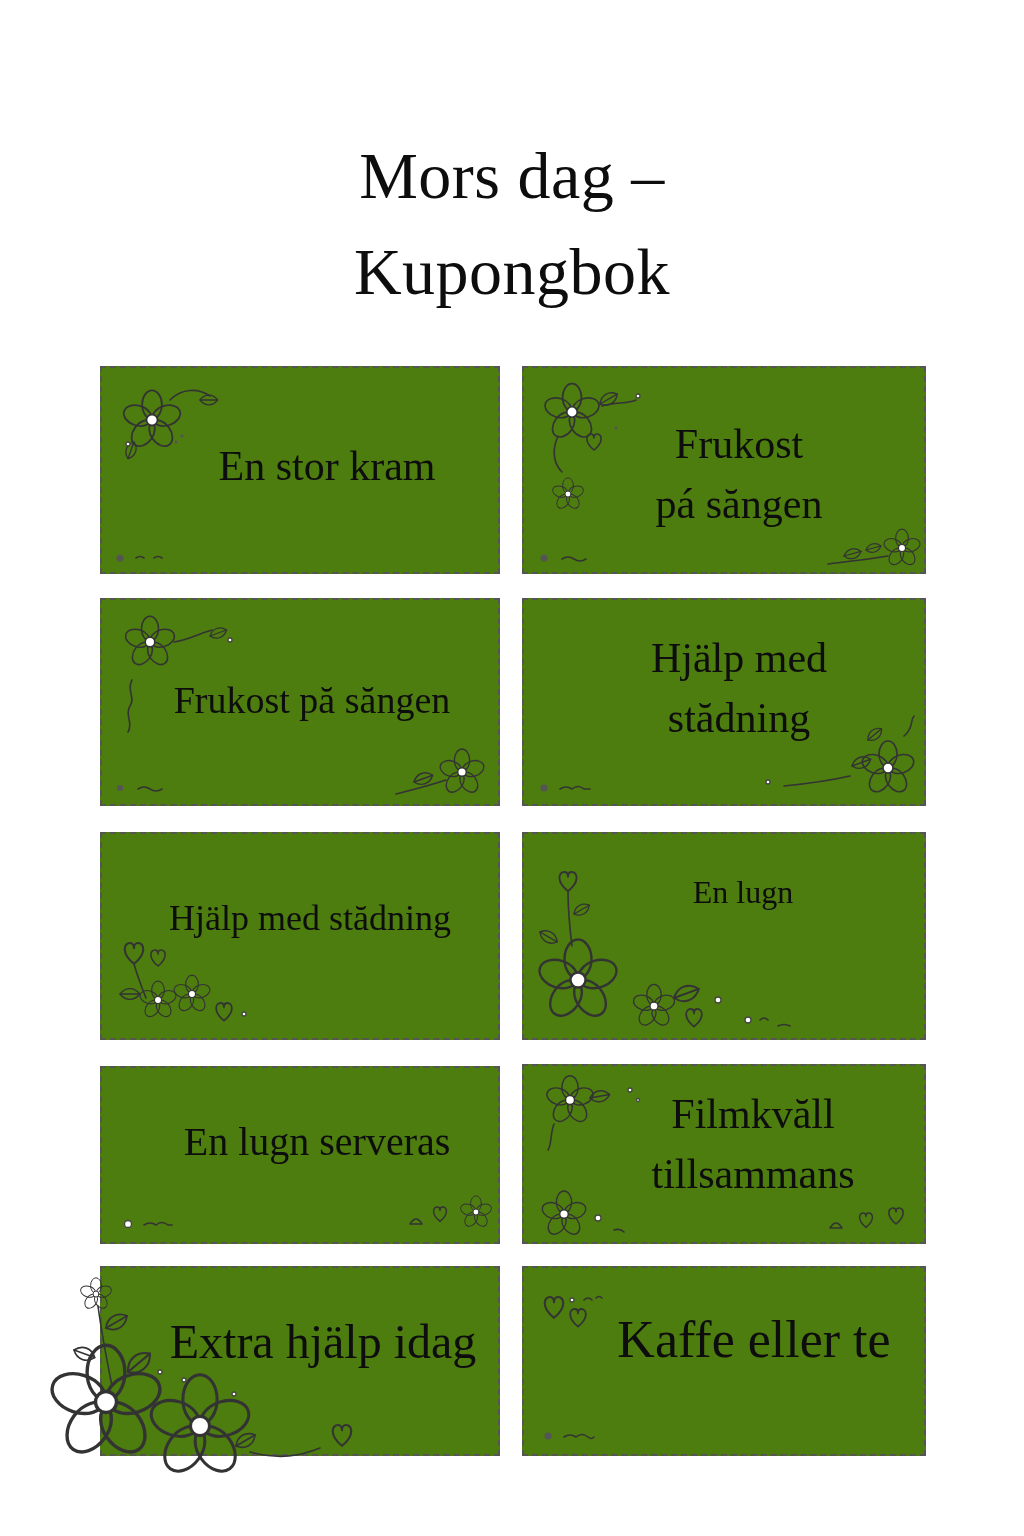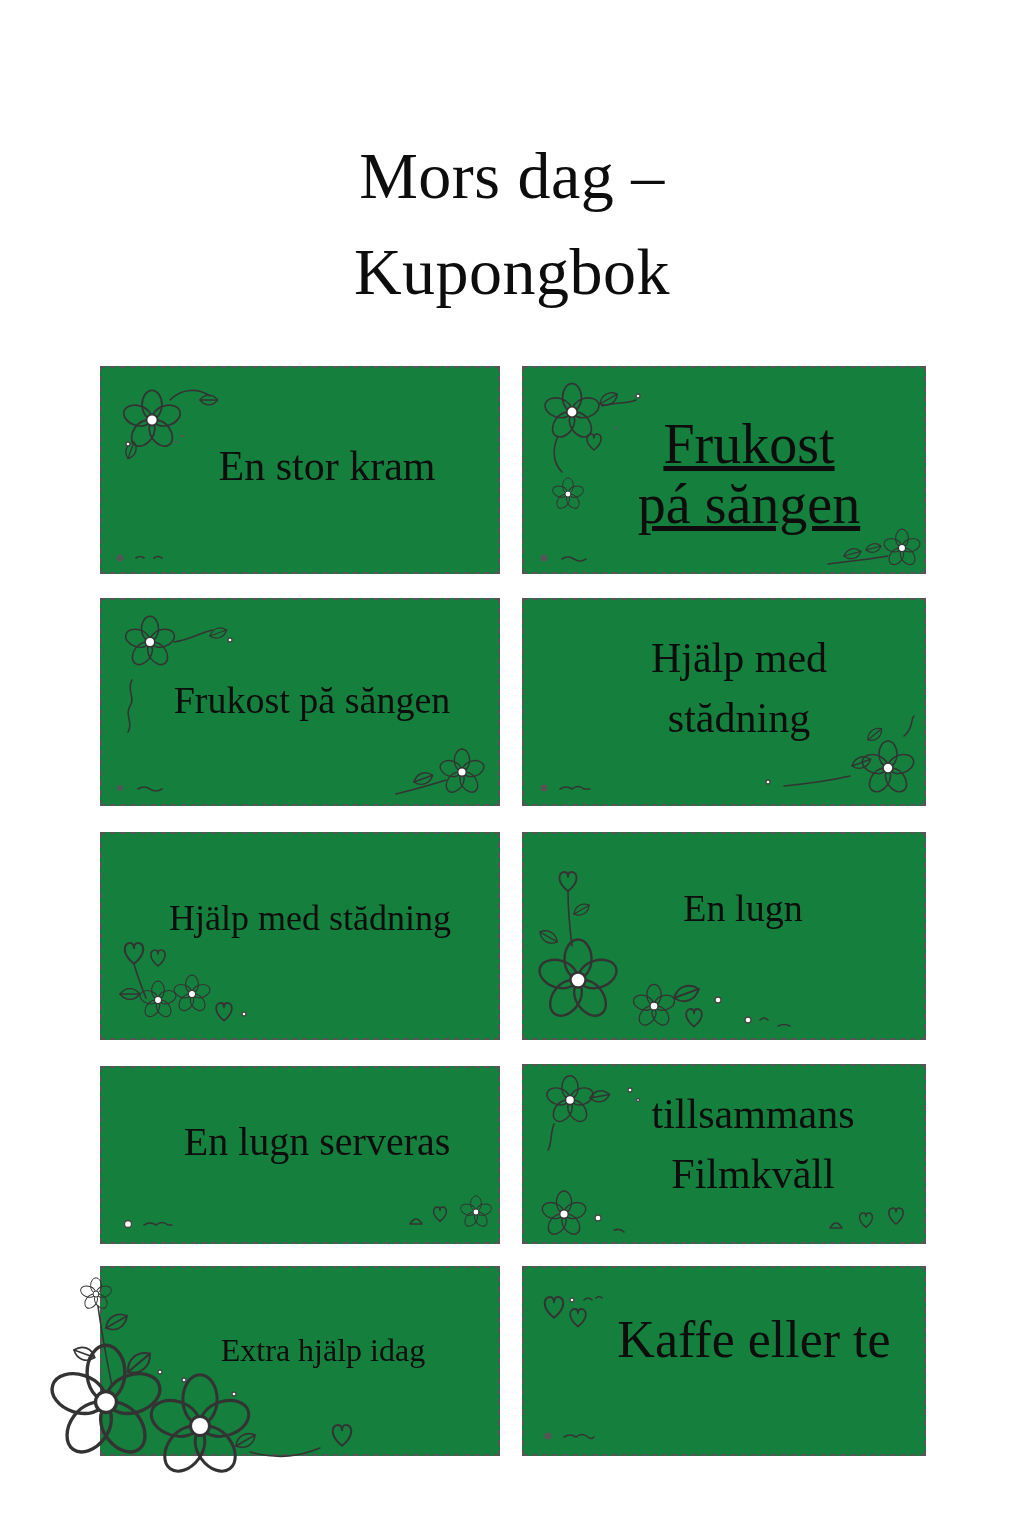--- a/index.html
+++ b/index.html
@@ -2,21 +2,21 @@
 <html><head>
 <meta charset="utf-8">
 <style>
   html, body { margin: 0; padding: 0; background: #ffffff; }
   body { width: 1024px; height: 1536px; position: relative; overflow: hidden;
          font-family: "DejaVu Serif", "Liberation Serif", serif; color: #111; }
   .title { position: absolute; left: 0; top: 128px; width: 1024px; text-align: center;
            font-size: 66px; line-height: 96px; letter-spacing: 0.5px; color: #0d0d0d;
            font-family: Liberation Serif, serif; }
   .coupon { position: absolute; border: 2px dashed #555; box-sizing: border-box;
-            background: #15803d; overflow: visible; }
+            background: #4d7c0f; overflow: visible; }
   .coupon .text { position: absolute; font-family: "Liberation Serif", "DejaVu Serif", serif;
                   color: #0d0d0d; text-align: center; line-height: 60px; white-space: nowrap; }
   .deco { position: absolute; pointer-events: none; }
   .deco svg { display: block; overflow: visible; }
   .deco svg * { fill: none; stroke: #333; stroke-width: 1.6; stroke-linecap: round; stroke-linejoin: round; }
   .deco svg .dot { fill: #555; stroke: none; }
   .deco svg .cdot { fill: #fff; stroke: #444; stroke-width: 1.3; }
 </style>
 </head>
 <body>
@@ -76,21 +76,21 @@
       <use href="#flower" transform="translate(40,36) scale(1.05)"></use>
       <use href="#leaf" transform="translate(68,28) rotate(-30) scale(0.9)"></use>
       <path d="M70 30 C84 26 96 28 104 24"></path>
       <use href="#heart" transform="translate(62,68) scale(1)"></use>
       <path d="M26 60 C18 78 24 90 30 96"></path>
       <use href="#flower" transform="translate(36,118) scale(0.6)"></use>
       <circle class="cdot" cx="106" cy="20" r="2"></circle>
       <circle class="dot" cx="84" cy="52" r="1.5"></circle>
     </svg>
   </div>
-  <div class="text" style="left:100px;top:46px;width:250px;font-size:56px;text-decoration:underline;">
+  <div class="text" style="left:90px;top:46px;width:250px;font-size:42px;">
     <div>Frukost</div>
     <div>pá săngen</div>
   </div>
   <div class="deco" style="left:300px;top:160px;">
     <svg width="100" height="44">
       <use href="#flower" transform="translate(78,20) scale(0.7)"></use>
       <use href="#leaf" transform="translate(20,28) rotate(-15) scale(0.8)"></use>
       <use href="#leaf" transform="translate(42,22) rotate(-15) scale(0.7)"></use>
       <path d="M4 36 C20 34 40 32 64 28"></path>
     </svg>
@@ -182,21 +182,21 @@
       <use href="#flower" transform="translate(44,110) scale(1.5)"></use>
       <use href="#flower" transform="translate(120,136) scale(0.8)"></use>
       <use href="#leaf" transform="translate(140,128) rotate(-20) scale(1.2)"></use>
       <use href="#heart" transform="translate(160,150) scale(1.1)"></use>
       <circle class="cdot" cx="184" cy="130" r="3"></circle>
       <circle class="cdot" cx="214" cy="150" r="3"></circle>
       <path d="M226 150 q4 -4 8 0"></path>
       <path d="M244 156 q6 -3 12 0"></path>
     </svg>
   </div>
-  <div class="text" style="left:104px;top:44px;width:230px;font-size:38px;">
+  <div class="text" style="left:104px;top:28px;width:230px;font-size:32px;">
     <div>En lugn</div>
   </div>
 </div>
 
 <div class="coupon" style="left:100px;top:1066px;width:400px;height:178px;">
   <div class="text" style="left:30px;top:44px;width:370px;font-size:40px;">
     <span>En lugn serveras</span>
   </div>
   <div class="deco" style="left:20px;top:150px;">
     <svg width="70" height="12">
@@ -217,41 +217,41 @@
   <div class="deco" style="left:10px;top:8px;">
     <svg width="120" height="80">
       <use href="#flower" transform="translate(36,26) scale(0.9)"></use>
       <use href="#leaf" transform="translate(56,24) rotate(-10) scale(0.9)"></use>
       <path d="M20 50 C16 60 18 70 14 76"></path>
       <circle class="cdot" cx="96" cy="16" r="2"></circle>
       <circle class="cdot" cx="104" cy="26" r="1.5"></circle>
     </svg>
   </div>
   <div class="text" style="left:96px;top:18px;width:266px;font-size:42px;">
+    <div>Filmkvăll</div>
     <div>tillsammans</div>
-    <div>Filmkvăll</div>
   </div>
   <div class="deco" style="left:10px;top:106px;">
     <svg width="120" height="64">
       <use href="#flower" transform="translate(30,42) scale(0.85)"></use>
       <circle class="cdot" cx="64" cy="46" r="3"></circle>
       <path d="M80 58 q6 -2 10 2"></path>
     </svg>
   </div>
   <div class="deco" style="left:302px;top:140px;">
     <svg width="90" height="30">
       <path d="M4 22 q6 -10 12 0 z"></path>
       <use href="#heart" transform="translate(40,16) scale(0.9)"></use>
       <use href="#heart" transform="translate(70,12) scale(1)"></use>
     </svg>
   </div>
 </div>
 
 <div class="coupon" style="left:100px;top:1266px;width:400px;height:190px;">
-  <div class="text" style="left:56px;top:44px;width:330px;font-size:32px;margin-top:8px;">
+  <div class="text" style="left:56px;top:44px;width:330px;font-size:48px;">
     <span>Extra hjälp idag</span>
   </div>
 </div>
 <div class="deco" style="left:50px;top:1276px;">
   <svg width="320" height="200">
     <use href="#flower" transform="translate(46,18) scale(0.6)"></use>
     <path d="M48 30 C52 60 58 90 62 110"></path>
     <use href="#leaf" transform="translate(56,52) rotate(-30) scale(1.1)"></use>
     <use href="#leaf" transform="translate(24,74) rotate(20) scale(1)"></use>
     <use href="#flower" transform="translate(56,126) scale(2.1)"></use>

